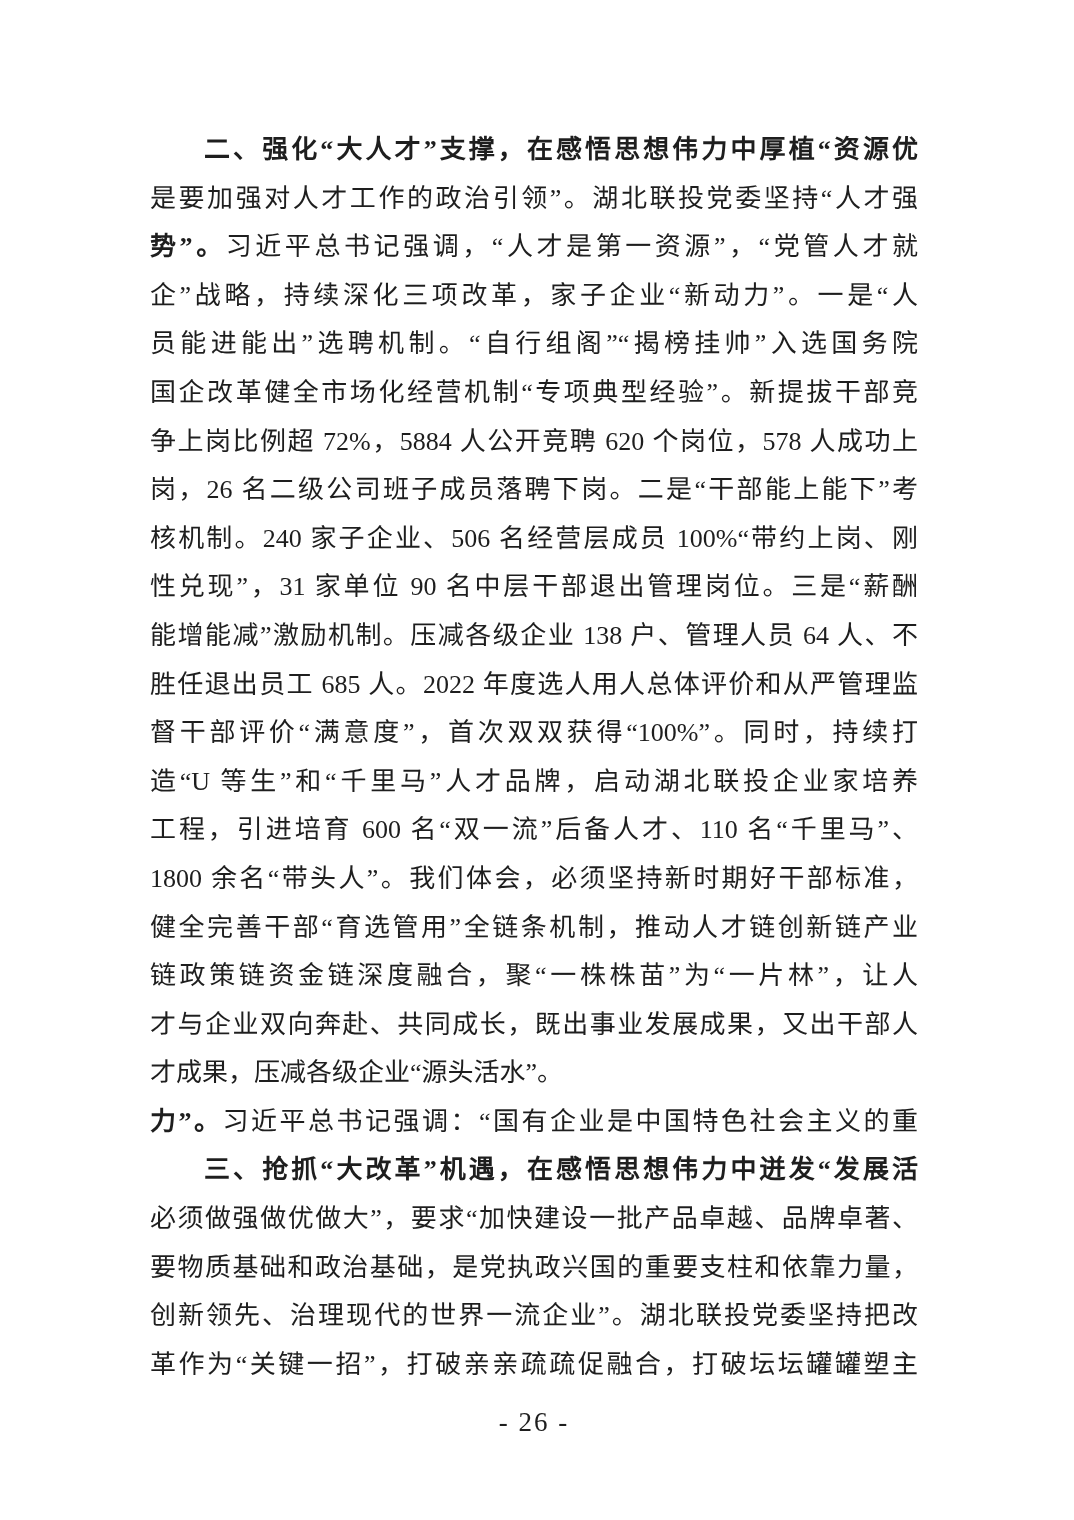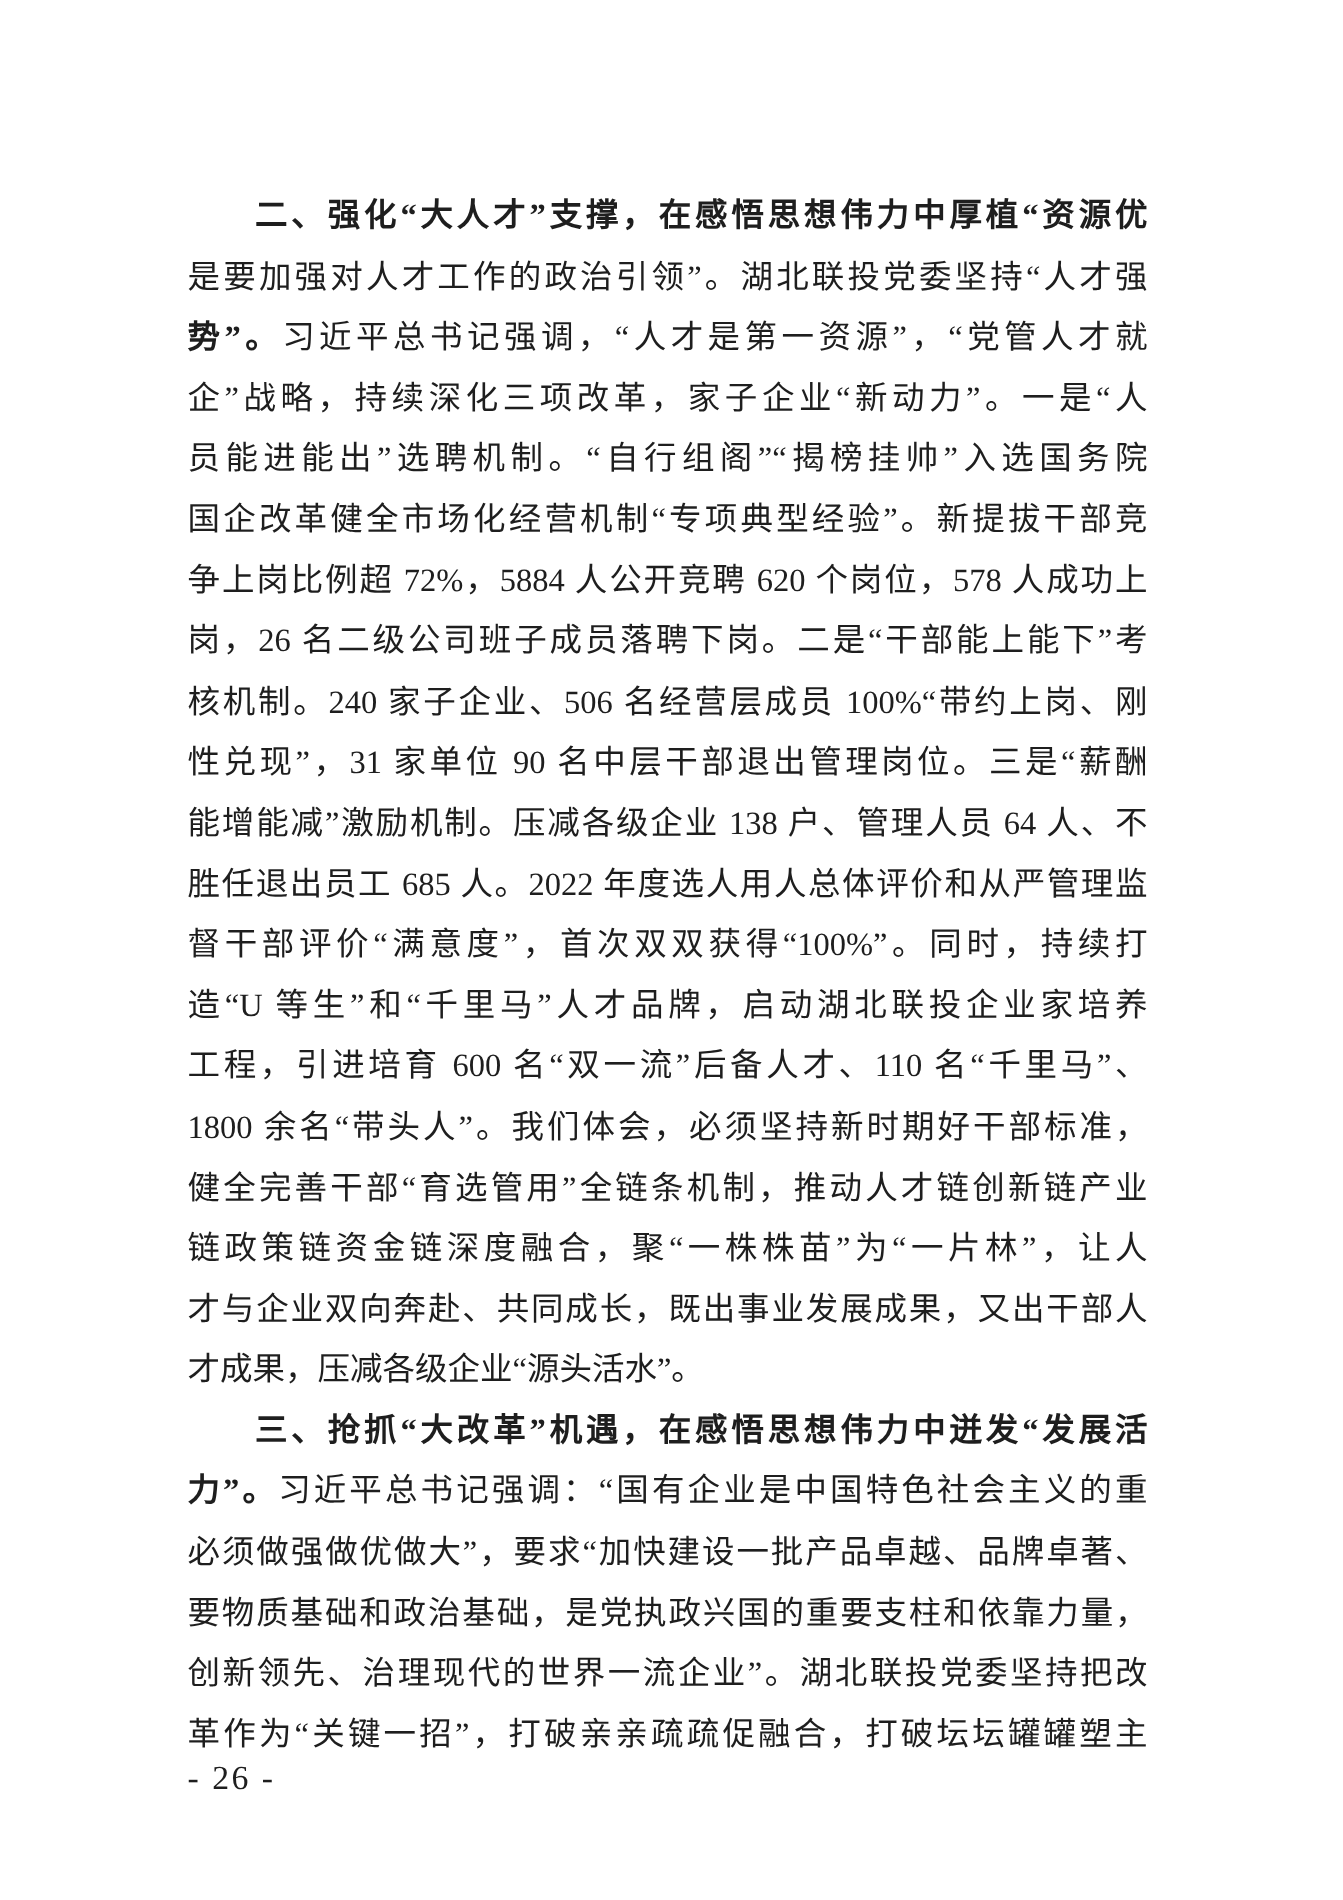--- a/index.html
+++ b/index.html
@@ -12,21 +12,21 @@
     width: 1074px;
     height: 1520px;
     background: #ffffff;
     overflow: hidden;
     font-family: "Liberation Serif", "DejaVu Serif", serif;
     color: #1e1e1e;
   }
   .text-block {
     position: absolute;
     left: 150px;
-    top: 149px;
+    top: 126px;
     width: 768px;
   }
   .paragraph { margin: 0; }
   .line {
     height: 48.6px;
     line-height: 48.6px;
     font-size: 26px;
     text-align: justify;
     text-align-last: justify;
     word-break: keep-all;
@@ -34,21 +34,21 @@
   }
   .line.indent { text-indent: 54px; }
   .line.flush  { text-align-last: left; }
   .seg-h { font-weight: 600; }   
   .seg-b { font-weight: 400; }
   .page-footer {
     position: absolute;
     left: 150px;
     top: 1399px;
     width: 768px;
-    text-align: left;
+    text-align: center;
   }
   .page-number {
     font-size: 27px;
     line-height: 46px;
     letter-spacing: 2px;
     color: #1e1e1e;
   }
 </style>
 </head>
 <body>
@@ -71,22 +71,22 @@
         <div class="line"><span class="seg-b">督干部评价“满意度”，首次双双获得“100%”。同时，持续打</span></div>
         <div class="line"><span class="seg-b">造“U 等生”和“千里马”人才品牌，启动湖北联投企业家培养</span></div>
         <div class="line"><span class="seg-b">工程，引进培育 600 名“双一流”后备人才、110 名“千里马”、</span></div>
         <div class="line"><span class="seg-b">1800 余名“带头人”。我们体会，必须坚持新时期好干部标准，</span></div>
         <div class="line"><span class="seg-b">健全完善干部“育选管用”全链条机制，推动人才链创新链产业</span></div>
         <div class="line"><span class="seg-b">链政策链资金链深度融合，聚“一株株苗”为“一片林”，让人</span></div>
         <div class="line"><span class="seg-b">才与企业双向奔赴、共同成长，既出事业发展成果，又出干部人</span></div>
         <div class="line flush"><span class="seg-b">才成果，压减各级企业“源头活水”。</span></div>
       </div>
       <div class="paragraph">
+        <div class="line"><span class="seg-h">力”。</span><span class="seg-b">习近平总书记强调：“国有企业是中国特色社会主义的重</span></div>
         <div class="line indent"><span class="seg-h">三、抢抓“大改革”机遇，在感悟思想伟力中迸发“发展活</span></div>
-        <div class="line"><span class="seg-h">力”。</span><span class="seg-b">习近平总书记强调：“国有企业是中国特色社会主义的重</span></div>
         <div class="line"><span class="seg-b">必须做强做优做大”，要求“加快建设一批产品卓越、品牌卓著、</span></div>
         <div class="line"><span class="seg-b">要物质基础和政治基础，是党执政兴国的重要支柱和依靠力量，</span></div>
         <div class="line"><span class="seg-b">创新领先、治理现代的世界一流企业”。湖北联投党委坚持把改</span></div>
         <div class="line"><span class="seg-b">革作为“关键一招”，打破亲亲疏疏促融合，打破坛坛罐罐塑主</span></div>
       </div>
     </main>
   <footer class="page-footer">
     <span class="page-number">- 26 -</span>
   </footer>
 </div>

